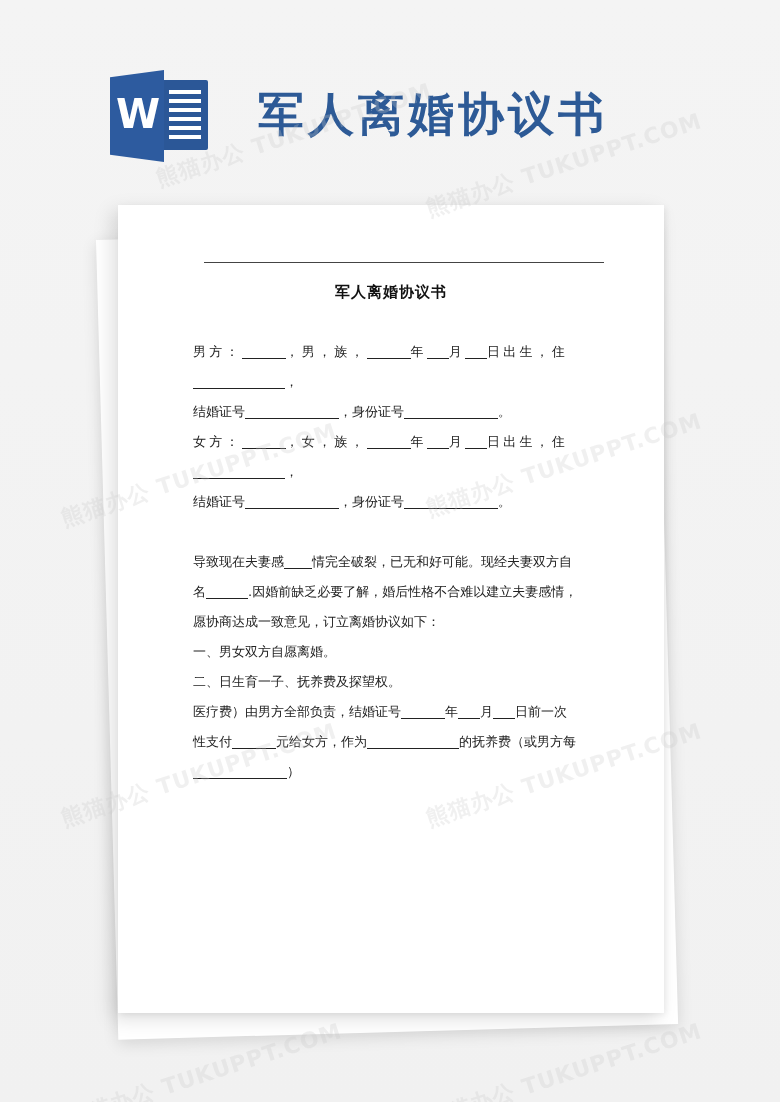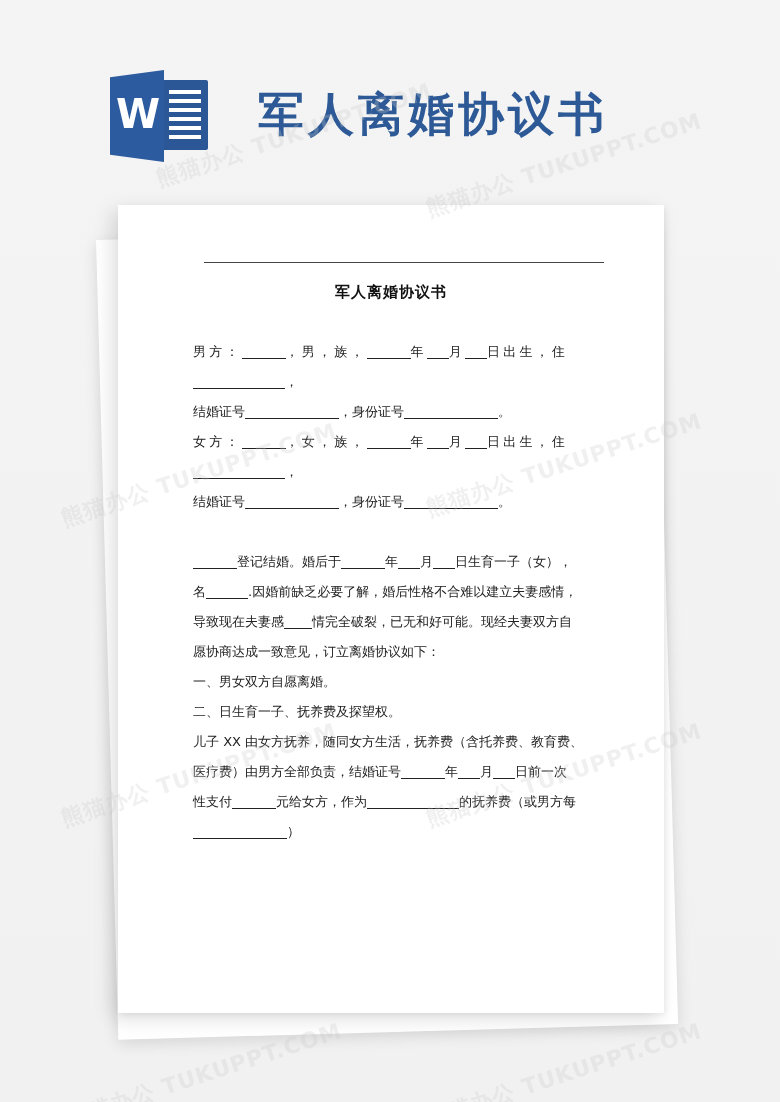--- a/index.html
+++ b/index.html
@@ -118,32 +118,28 @@
         <span>女方：</span><span class="u" style="width:44px"></span><span>，女，族，</span><span class="u" style="width:44px"></span><span>年</span><span class="u" style="width:22px"></span><span>月</span><span class="u" style="width:22px"></span><span>日出生，住</span>
       </p>
       <p>
         <span class="u" style="width:92px"></span><span>，</span>
       </p>
       <p>
         <span>结婚证号</span><span class="u" style="width:94px"></span><span>，身份证号</span><span class="u" style="width:94px"></span><span>。</span>
       </p>
       <div class="gap"></div>
       <p>
-        <span class="u" style="width:44px"></span><span>登记结婚。婚后于</span><span class="u" style="width:44px"></span><span>年</span><span class="u" style="width:22px"></span><span>月</span><span class="u" style="width:22px"></span><span>日生育一子（女），</span>
+        <span>导致现在夫妻感</span><span class="u" style="width:28px"></span><span>情完全破裂，已无和好可能。现经夫妻双方自</span>
       </p>
       <p>
         <span>名</span><span class="u" style="width:42px"></span><span>.因婚前缺乏必要了解，婚后性格不合难以建立夫妻感情，</span>
       </p>
-      <p>
-        <span>导致现在夫妻感</span><span class="u" style="width:28px"></span><span>情完全破裂，已无和好可能。现经夫妻双方自</span>
-      </p>
       <p>愿协商达成一致意见，订立离婚协议如下：</p>
       <p>一、男女双方自愿离婚。</p>
       <p>二、日生育一子、抚养费及探望权。</p>
-      <p>儿子 XX 由女方抚养，随同女方生活，抚养费（含托养费、教育费、</p>
       <p>
         <span>医疗费）由男方全部负责，结婚证号</span><span class="u" style="width:44px"></span><span>年</span><span class="u" style="width:22px"></span><span>月</span><span class="u" style="width:22px"></span><span>日前一次</span>
       </p>
       <p>
         <span>性支付</span><span class="u" style="width:44px"></span><span>元给女方，作为</span><span class="u" style="width:92px"></span><span>的抚养费（或男方每</span>
       </p>
       <p>
         <span class="u" style="width:94px"></span><span>）</span>
       </p>
     </div>

